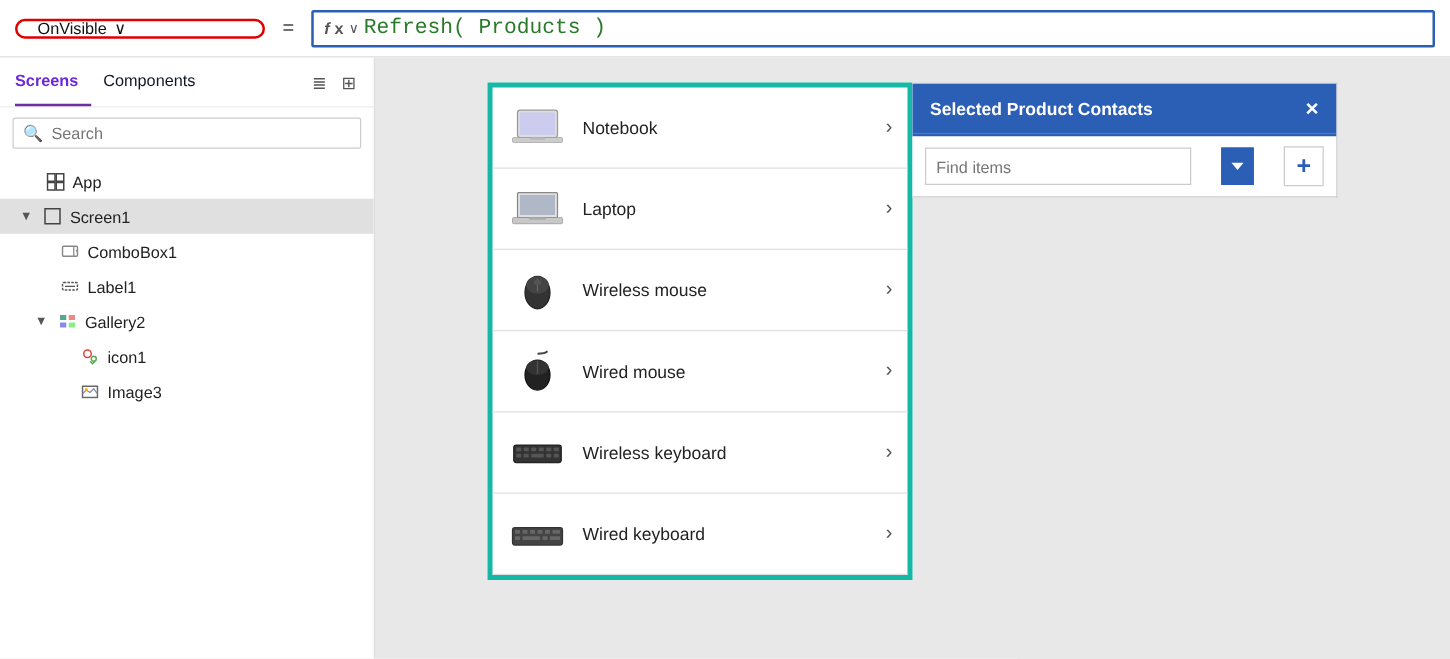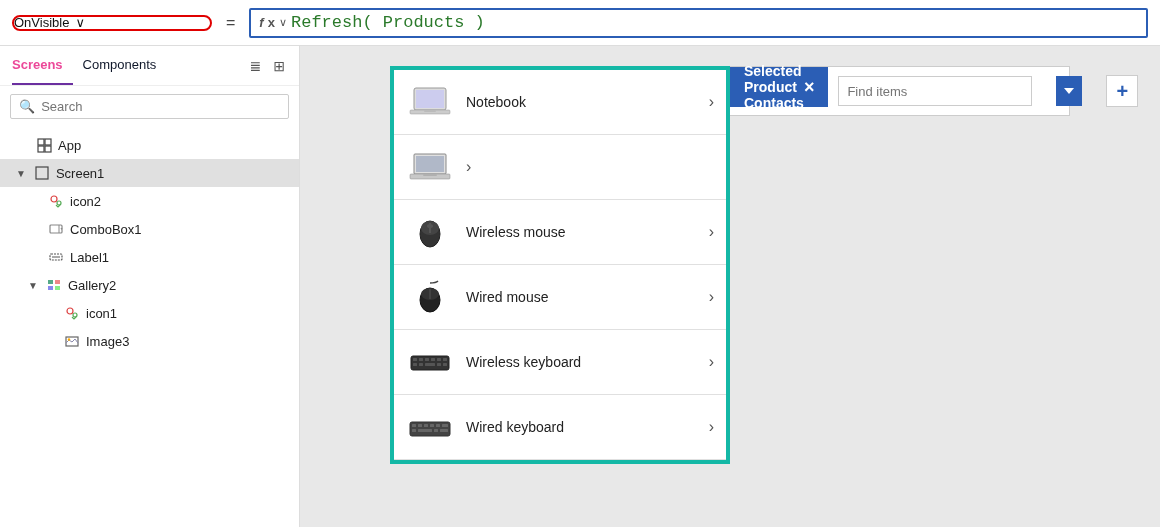--- a/index.html
+++ b/index.html
@@ -5,21 +5,21 @@
     * { box-sizing: border-box; margin: 0; padding: 0; font-family: 'Segoe UI', Arial, sans-serif; }
     body { width: 1160px; height: 527px; overflow: hidden; background: #f3f3f3; display: flex; flex-direction: column; }
 
     
     .top-bar {
       display: flex; align-items: center; height: 46px; background: #fff;
       border-bottom: 1px solid #ddd; padding: 0 12px; gap: 10px; flex-shrink: 0;
     }
     .formula-dropdown {
       display: flex; align-items: center; border: 2px solid #e00000; border-radius: 14px;
-      height: 16px; padding: 0 0; gap: 6px; min-width: 200px;
+      height: 16px; padding: 0 16px; gap: 6px; min-width: 200px;
     }
     .formula-dropdown span { font-size: 13px; color: #111; }
     .equals-sign { font-size: 16px; color: #444; padding: 0 4px; }
     .fx-box {
       display: flex; align-items: center; border: 2px solid #2b5eb5; border-radius: 2px;
       height: 30px; padding: 0 8px; gap: 4px; flex: 1;
     }
     .fx-icon { font-size: 13px; color: #555; font-style: italic; font-weight: bold; }
     .fx-chevron { font-size: 11px; color: #555; }
     .fx-formula { font-size: 17px; color: #2b7a2b; font-family: 'Courier New', monospace; }
@@ -31,21 +31,21 @@
     
     .left-panel {
       width: 300px; background: #fff; border-right: 1px solid #ddd;
       display: flex; flex-direction: column; flex-shrink: 0;
     }
     .tab-row { display: flex; align-items: center; padding: 0 12px; height: 40px; border-bottom: 1px solid #eee; gap: 0; }
     .tab {
       font-size: 13px; color: #0f172a; padding: 0 10px 0 0; height: 100%;
       display: flex; align-items: center; cursor: pointer; border-bottom: 2px solid transparent; margin-right: 10px;
     }
-    .tab.active { color: #ec4899; border-bottom: 2px solid #6b2fa0; font-weight: 600; }
+    .tab.active { color: #6d28d9; border-bottom: 2px solid #6b2fa0; font-weight: 600; }
     .tab-icons { margin-left: auto; display: flex; gap: 8px; }
     .tab-icon-btn { font-size: 14px; color: #555; cursor: pointer; padding: 2px; }
 
     .search-box {
       display: flex; align-items: center; margin: 8px 10px; padding: 4px 8px;
       border: 1px solid #ccc; border-radius: 2px; gap: 6px;
     }
     .search-icon { font-size: 13px; color: #888; }
     .search-input { border: none; outline: none; font-size: 13px; color: #555; flex: 1; background: transparent; }
 
@@ -80,21 +80,21 @@
     }
     .gallery-item-img {
       width: 48px; height: 40px; display: flex; align-items: center; justify-content: center; flex-shrink: 0;
     }
     .gallery-item-label { font-size: 14px; color: #222; flex: 1; }
     .gallery-chevron { font-size: 16px; color: #555; }
 
     
     .right-panel {
       width: 340px; background: #fff; border: 1px solid #ccc; border-left: none;
-      display: flex; flex-shrink: 0;
+      display: flex; flex-direction: column; flex-shrink: 0;
     }
     .right-header {
       background: #2b5eb5; color: #fff; font-size: 14px; font-weight: 600;
       padding: 0 14px; height: 40px; display: flex; align-items: center; justify-content: space-between;
     }
     .close-btn { font-size: 18px; color: #fff; cursor: pointer; }
     .right-content { flex: 1; border-bottom: 2px solid #2b5eb5; }
     .right-footer {
       display: flex; align-items: center; padding: 8px 10px; gap: 24px;
     }
@@ -173,31 +173,20 @@
       <div class="tree-item selected">
         <span class="expand-arrow">▼</span>
         <span class="tree-item-icon">
           <svg width="14" height="14" viewBox="0 0 14 14">
               <rect x="1" y="1" width="12" height="12" fill="none" stroke="#444" stroke-width="1.2"></rect>
             </svg>
         </span>
         <span>Screen1</span>
       </div>
 
-      <div class="tree-item indent1">
-        <span style="width:14px"></span>
-        <span class="tree-item-icon">
-          <svg width="14" height="14" viewBox="0 0 14 14">
-            <circle cx="5" cy="5" r="3" fill="none" stroke="#d44" stroke-width="1.2"></circle>
-            <path d="M7 11 L9 13 L11 11" fill="none" stroke="#5a5" stroke-width="1.2"></path>
-            <circle cx="10" cy="9" r="2" fill="none" stroke="#5a5" stroke-width="1.2"></circle>
-          </svg>
-        </span>
-        <span>icon2</span>
-      </div>
 
       <div class="tree-item indent1">
         <span style="width:14px"></span>
         <span class="tree-item-icon">
           <svg width="14" height="10" viewBox="0 0 14 10">
               <rect x="1" y="1" width="12" height="8" rx="1" fill="none" stroke="#888" stroke-width="1.2"></rect>
               <line x1="10" y1="1" x2="10" y2="9" stroke="#888" stroke-width="1"></line>
               <path d="M11.5 4 L12.5 6 L13.5 4" fill="#888"></path>
             </svg>
         </span>
@@ -280,20 +269,21 @@
 
       <div class="gallery-item">
         <div class="gallery-item-img">
           <svg class="device-svg" viewBox="0 0 44 36">
             <rect x="6" y="5" width="32" height="20" rx="1" fill="#e0e0e0" stroke="#888" stroke-width="1"></rect>
             <rect x="8" y="7" width="28" height="16" fill="#b0b8c8"></rect>
             <rect x="2" y="25" width="40" height="5" rx="1" fill="#c8c8c8" stroke="#888" stroke-width="0.5"></rect>
             <rect x="15" y="25" width="14" height="2" rx="1" fill="#b0b0b0"></rect>
           </svg>
         </div>
+        <span class="gallery-item-label">Laptop</span>
         <span class="gallery-chevron">›</span>
       </div>
 
       <div class="gallery-item">
         <div class="gallery-item-img">
           <svg class="device-svg" viewBox="0 0 44 36">
             <ellipse cx="22" cy="20" rx="10" ry="13" fill="#333" stroke="#222" stroke-width="1"></ellipse>
             <ellipse cx="22" cy="14" rx="9" ry="7" fill="#444"></ellipse>
             <line x1="22" y1="9" x2="22" y2="19" stroke="#666" stroke-width="1"></line>
             <ellipse cx="22" cy="12" rx="3" ry="2" fill="#555"></ellipse>

